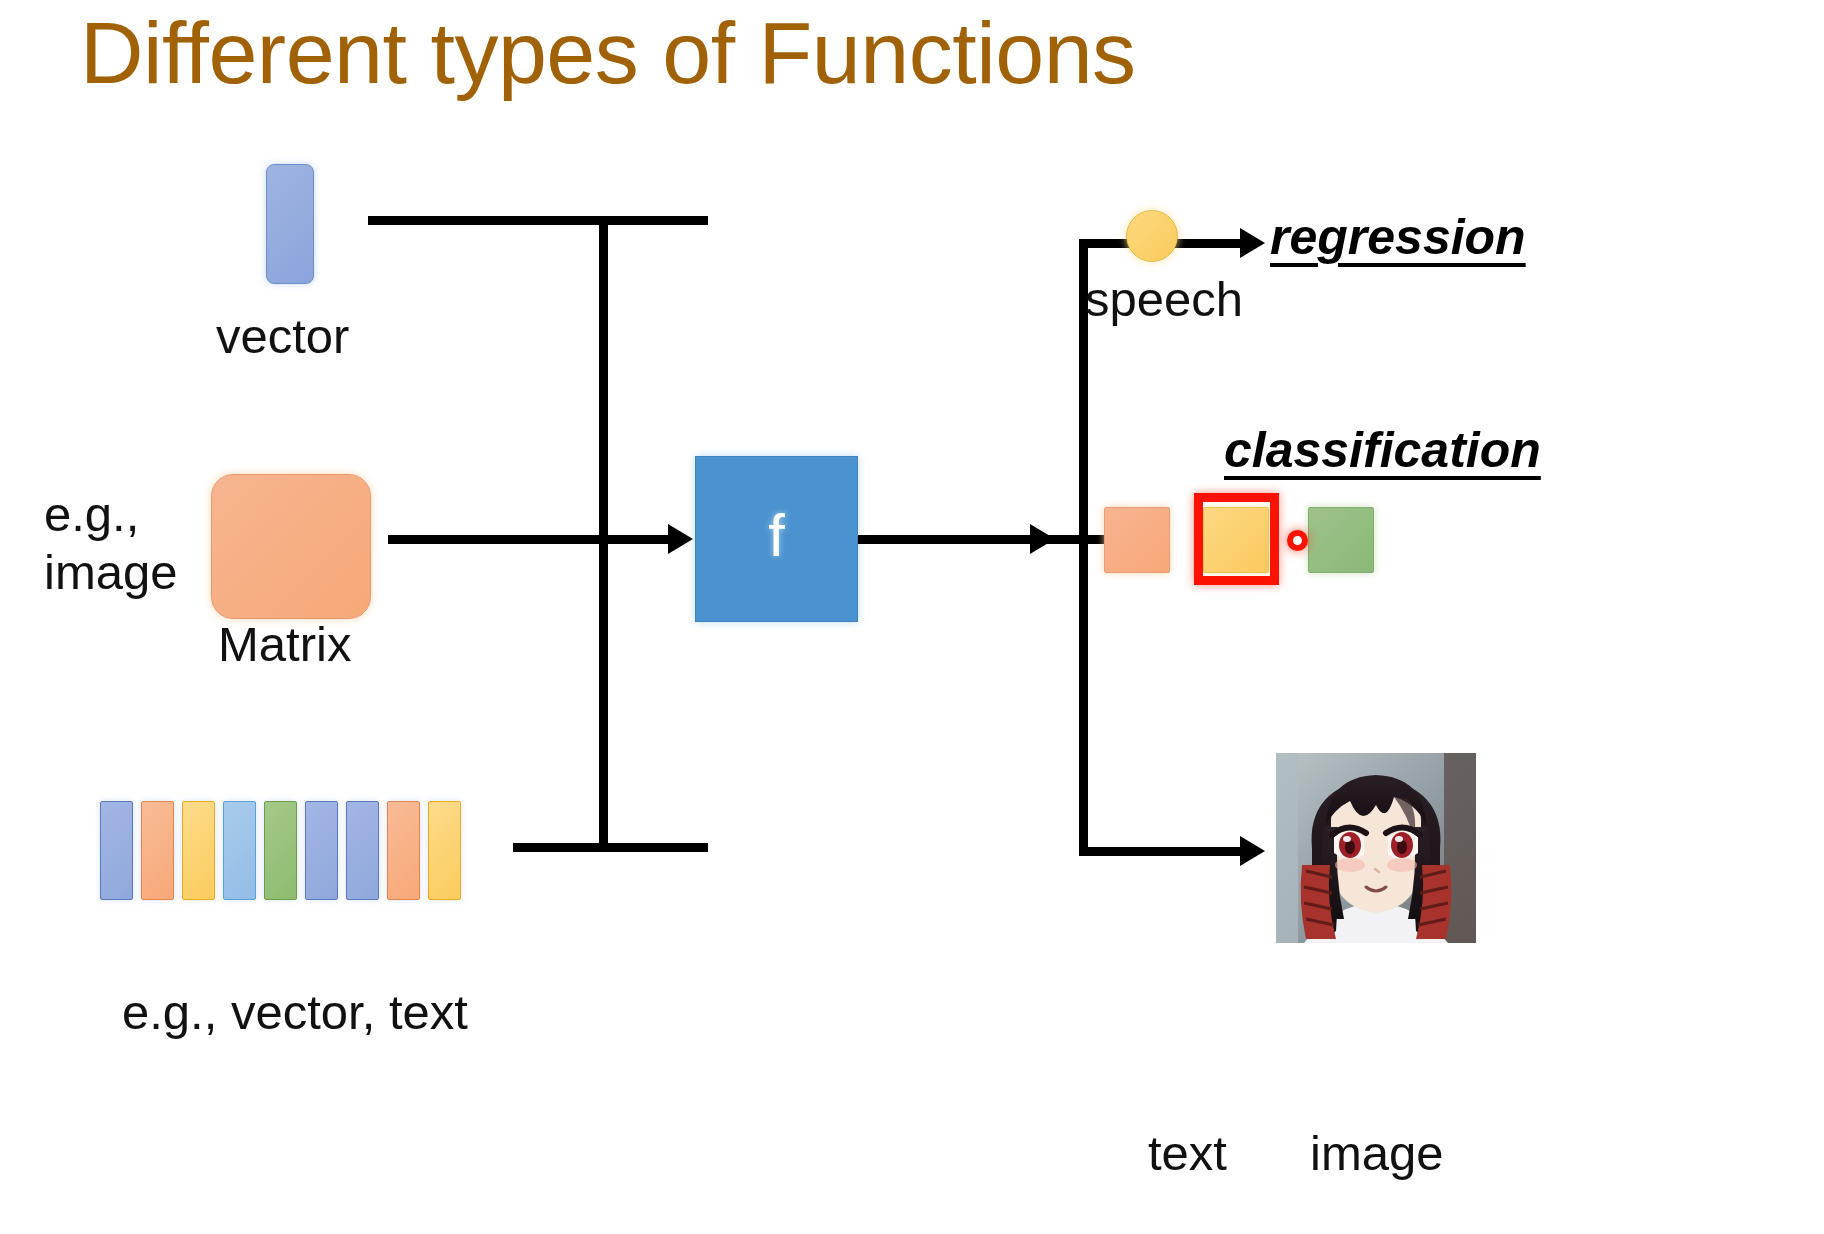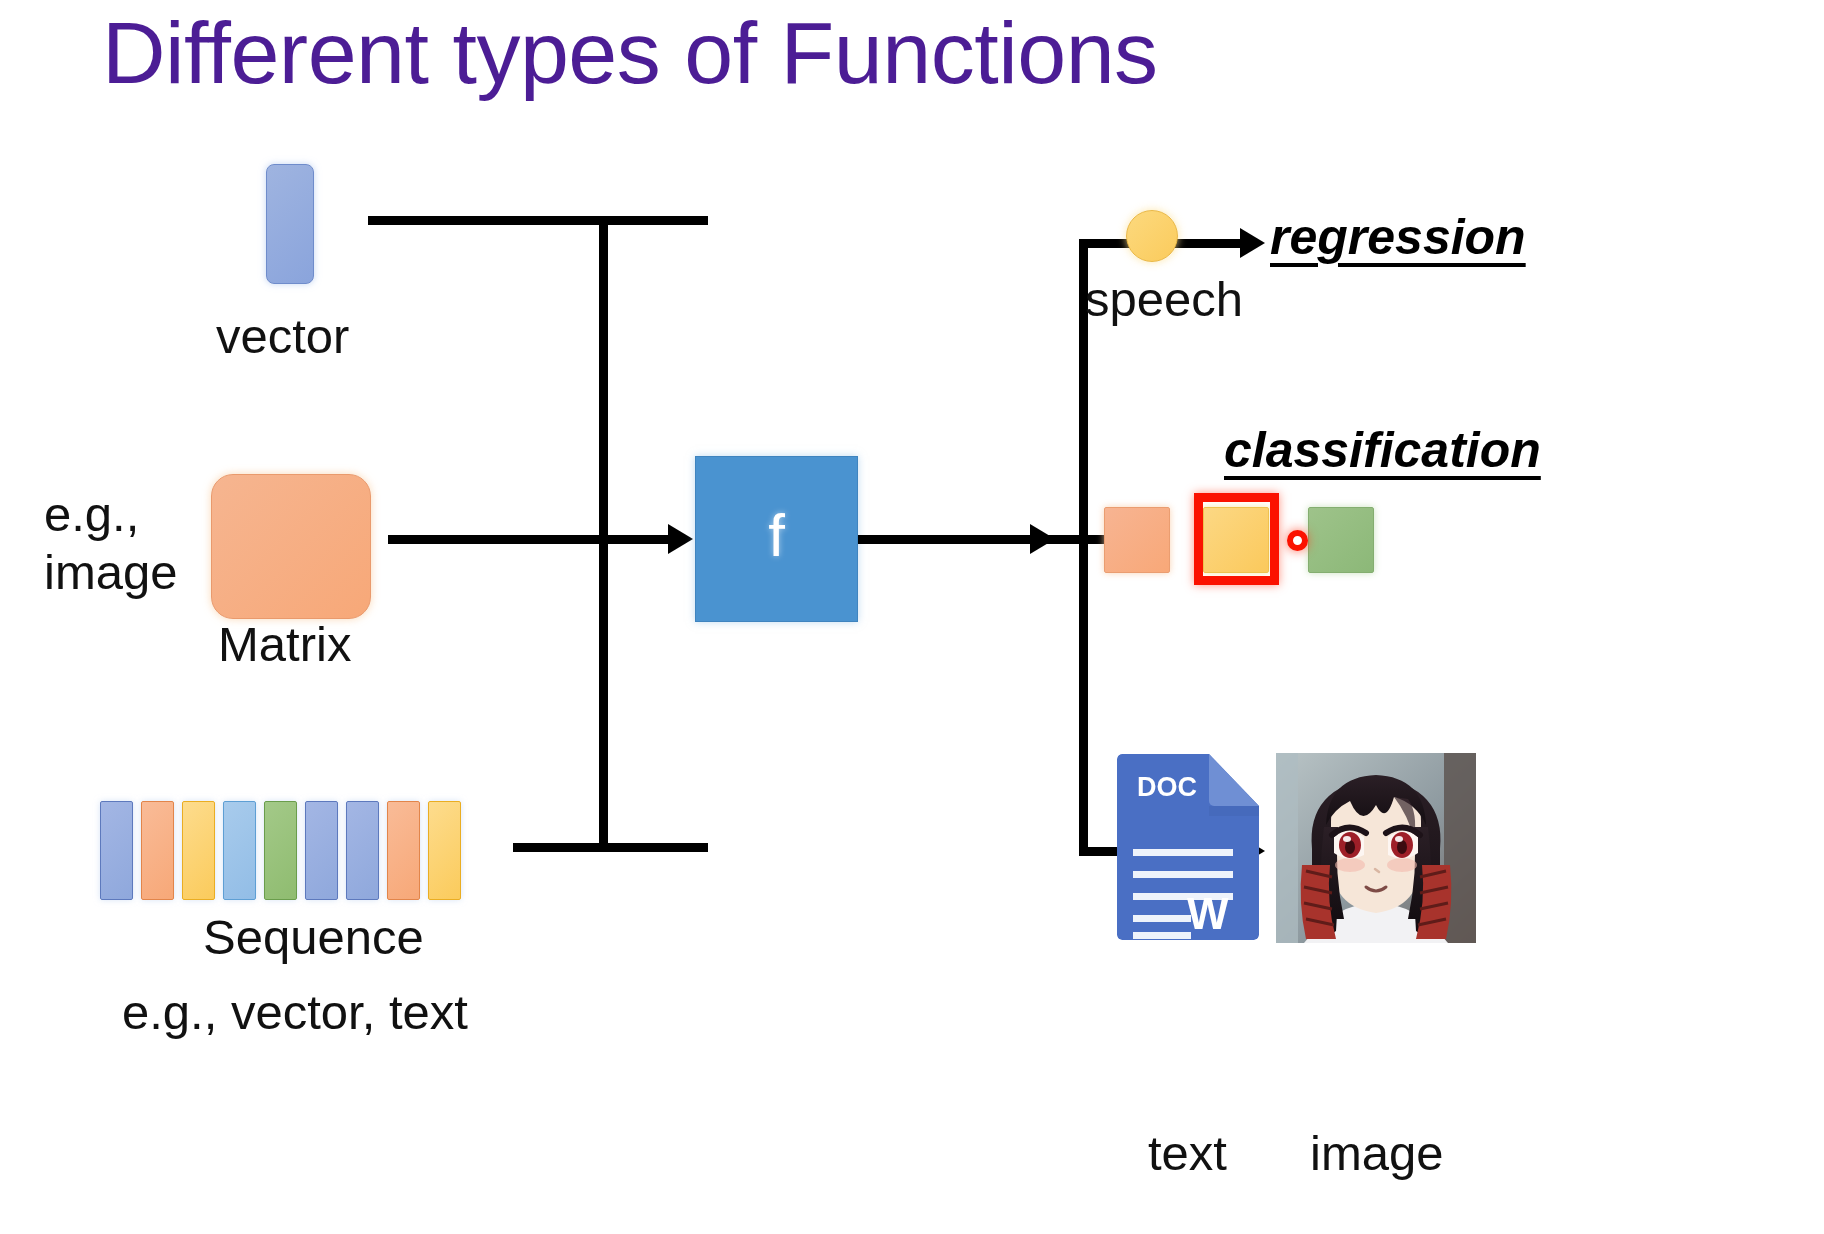--- a/index.html
+++ b/index.html
@@ -17,25 +17,25 @@
 
   #slide {
     position: absolute;
     inset: 0;
     background: #ffffff;
   }
 
   
   .title {
     position: absolute;
-    left: 102px; top: 2px;
+    left: 80px; top: 2px;
     font-size: 88px;
     font-weight: 400;
     letter-spacing: -0.5px;
-    color: #4c1d95;
+    color: #a16207;
     white-space: nowrap;
     font-family: "Liberation Sans", sans-serif;
   }
 
   
   .label {
     position: absolute;
     font-size: 49px;
     font-weight: 400;
     color: #111;
@@ -212,21 +212,20 @@
     <div class="seq-bar" style="background:linear-gradient(135deg,#a3b6e4,#8fa8dc);border-color:#5d79bd;"></div>
     <div class="seq-bar" style="background:linear-gradient(135deg,#f9bb97,#f7a878);border-color:#e2854a;"></div>
     <div class="seq-bar" style="background:linear-gradient(135deg,#fddc8d,#fbcb5c);border-color:#eaad22;"></div>
     <div class="seq-bar" style="background:linear-gradient(135deg,#a8cbec,#92bde6);border-color:#5e9fd4;"></div>
     <div class="seq-bar" style="background:linear-gradient(135deg,#a3c988,#8fbc70);border-color:#6a9d4c;"></div>
     <div class="seq-bar" style="background:linear-gradient(135deg,#a3b6e4,#8fa8dc);border-color:#5d79bd;"></div>
     <div class="seq-bar" style="background:linear-gradient(135deg,#a3b6e4,#8fa8dc);border-color:#5d79bd;"></div>
     <div class="seq-bar" style="background:linear-gradient(135deg,#f9bb97,#f7a878);border-color:#e2854a;"></div>
     <div class="seq-bar" style="background:linear-gradient(135deg,#fddc8d,#fbcb5c);border-color:#eaad22;"></div>
   </div>
-  <div class="label" style="left:203px; top:910px;">Sequence</div>
   <div class="label" style="left:122px; top:985px;">e.g., vector, text</div>
 
   <div class="ln" style="left:368px; top:216px; width:340px; height:9px;"></div>
 
   <div class="ln" style="left:513px; top:843px; width:195px; height:9px;"></div>
 
   <div class="ln" style="left:599px; top:216px; width:9px; height:636px;"></div>
 
   <div class="ln" style="left:388px; top:535px; width:282px; height:9px;"></div>
   <div class="arrow-head" style="left:668px; top:524px;"></div>
@@ -252,41 +251,20 @@
 
   <div class="emph" style="left:1224px; top:421px;">classification</div>
   <div class="cls-row">
     <div class="cls-sq orange"></div>
     <div class="cls-sq yellow"></div>
     <div class="cls-sq green"></div>
     <div class="cls-select"></div>
     <div class="cls-handle"></div>
   </div>
 
-  <div class="doc-icon">
-    <svg width="142" height="186" viewBox="0 0 142 186" xmlns="http://www.w3.org/2000/svg">
-      <defs>
-        <clipPath id="docclip">
-            <rect x="0" y="0" width="142" height="186" rx="5"></rect>
-          </clipPath>
-      </defs>
-      <g clip-path="url(#docclip)">
-        <path d="M0 5 A5 5 0 0 1 5 0 L92 0 L142 52 L142 181 A5 5 0 0 1 137 186 L5 186 A5 5 0 0 1 0 181 Z" fill="#4a6fc4"></path>
-        <path d="M92 0 L142 52 L97 52 A5 5 0 0 1 92 47 Z" fill="#6f8fd4"></path>
-        <path d="M92 52 L142 52 L142 62 L92 62 Z" fill="#3f60ae" opacity="0.35"></path>
-        <text x="20" y="42" font-family="Liberation Sans, sans-serif" font-size="27" font-weight="bold" fill="#ffffff">DOC</text>
-        <rect x="16" y="95" width="100" height="7" fill="#eef3fb"></rect>
-        <rect x="16" y="117" width="100" height="7" fill="#eef3fb"></rect>
-        <rect x="16" y="139" width="100" height="7" fill="#eef3fb"></rect>
-        <rect x="16" y="161" width="58" height="7" fill="#eef3fb"></rect>
-        <rect x="16" y="178" width="58" height="7" fill="#eef3fb"></rect>
-        <text x="70" y="175" font-family="Liberation Sans, sans-serif" font-size="44" font-weight="bold" fill="#ffffff">W</text>
-      </g>
-    </svg>
-  </div>
 
   <div class="anime-img">
     <svg width="200" height="190" viewBox="0 0 200 190" xmlns="http://www.w3.org/2000/svg">
       <defs>
         <linearGradient id="bgg" x1="0" y1="0" x2="1" y2="1">
           <stop offset="0%" stop-color="#b9c4c6"></stop>
           <stop offset="55%" stop-color="#8e9aa0"></stop>
           <stop offset="100%" stop-color="#6d6460"></stop>
         </linearGradient>
         <linearGradient id="hairg" x1="0" y1="0" x2="0" y2="1">

